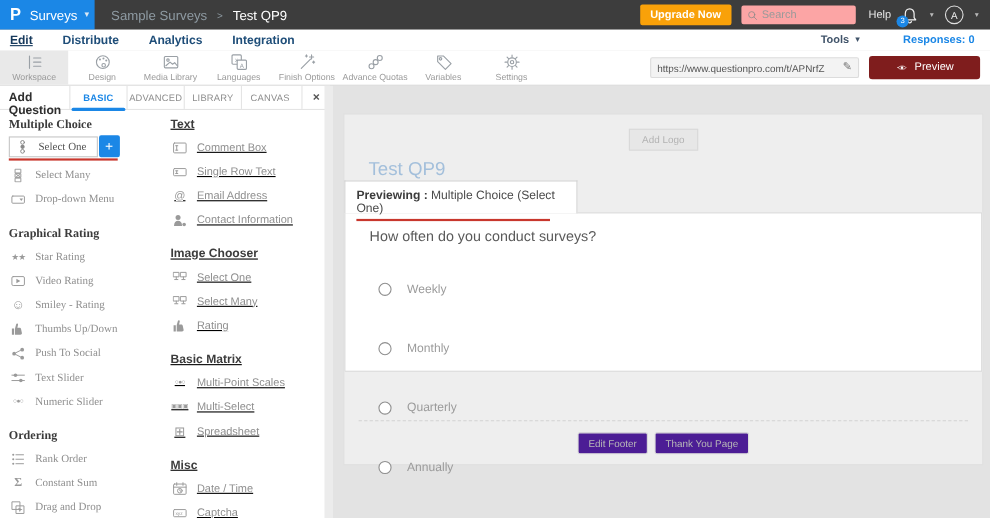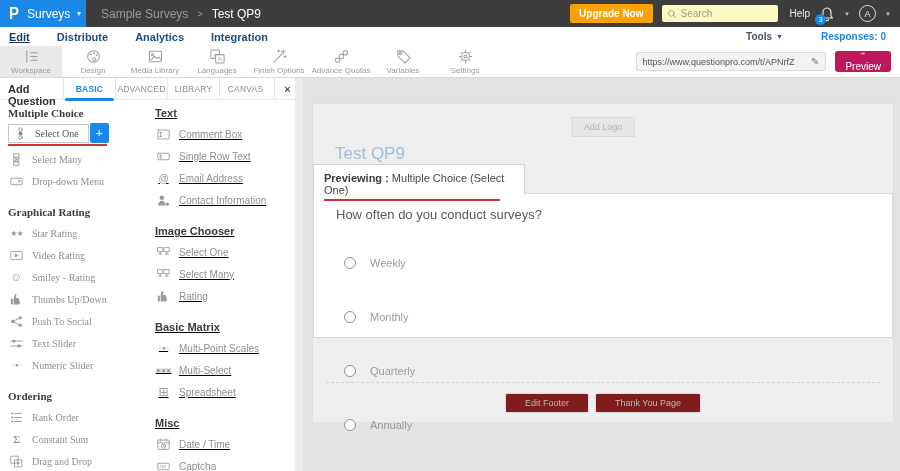--- a/index.html
+++ b/index.html
@@ -18,21 +18,21 @@
   .logo-sec { width:86px; height:27px; background:#1b87e6; display:flex; align-items:center; gap:8px; padding:0 9px; flex:none; }
   .logo-p { font-size:15px; font-weight:bold; color:#fff; transform:scaleY(1.05); }
   .app-menu { font-size:12px; color:#fff; display:flex; align-items:center; gap:5px; }
   .caret { font-size:7px; color:#dce9f5; }
   .crumbs { display:flex; align-items:center; gap:9px; margin-left:15px; font-size:12px; }
   .crumb-parent { color:#8f9ba3; }
   .crumb-sep { color:#8f9ba3; font-size:9px; }
   .crumb-current { color:#fff; }
   .tb-right { margin-left:auto; display:flex; align-items:center; gap:9px; padding-right:9px; }
   .upgrade-btn { background:#f9a109; color:#fff; font-size:10px; font-weight:bold; padding:4px 9px; border-radius:2px; cursor:pointer; }
-  .searchbox { width:116px; height:17px; background:#fef9c3; border-radius:2px; display:flex; align-items:center; gap:4px; padding:0 5px; color:#888; }
+  .searchbox { width:104px; height:17px; background:#fca5a5; border-radius:2px; display:flex; align-items:center; gap:4px; padding:0 5px; color:#888; }
   .searchbox input { border:none; outline:none; width:78px; font-size:10px; color:#444; font-family:inherit; background:transparent; }
   .searchbox input::placeholder { color:#9a9a9a; }
   .help { font-size:10px; color:#e9e9e9; margin-left:3px; }
   .bell-wrap { position:relative; width:16px; height:16px; color:#f2f2f2; }
   .badge { position:absolute; bottom:-3px; left:-4px; background:#1b87e6; color:#fff; font-size:7px; width:11px; height:11px; border-radius:50%; display:flex; align-items:center; justify-content:center; }
   .mini-caret { font-size:6px; color:#b9b9b9; }
   .avatar { width:17px; height:17px; border:1px solid #e0e0e0; border-radius:50%; color:#eee; font-size:9px; display:flex; align-items:center; justify-content:center; }
 
   
   .navrow { position:absolute; top:27px; left:0; right:0; height:19px; background:#fff; display:flex; align-items:center; }
@@ -47,21 +47,21 @@
   
   .toolbar { position:absolute; top:46px; left:0; right:0; height:32px; background:#fff; border-bottom:1px solid #d8d8d8; display:flex; align-items:stretch; }
   .ttab { width:62px; display:flex; flex-direction:column; align-items:center; justify-content:center; gap:2px; color:#9aa0a6; cursor:pointer; }
   .ttab.active { background:#e9e9e9; }
   .ttab svg { width:15px; height:15px; }
   .tlabel { font-size:8px; color:#9a9a9a; white-space:nowrap; }
   .toolbar-right { margin-left:auto; display:flex; align-items:center; gap:9px; padding-right:9px; }
   .urlbox { width:190px; height:19px; background:#f3f3f3; border:1px solid #dcdcdc; border-radius:2px; display:flex; align-items:center; }
   .urlbox input { flex:1; background:transparent; border:none; outline:none; font-size:9px; color:#555; padding:0 5px; font-family:inherit; }
   .url-pencil { font-size:10px; color:#777; padding:0 6px 0 2px; cursor:pointer; }
-  .preview-btn { background:#be185d; color:#fff; font-size:10px; height:21px; padding:0 10px; border-radius:3px; display:flex; gap:5px; align-items:center; cursor:pointer;flex-direction:column; }
+  .preview-btn { background:#7f1d1d; color:#fff; font-size:10px; height:21px; padding:0 24px; border-radius:3px; display:flex; gap:5px; align-items:center; cursor:pointer; }
   .preview-btn svg { width:12px; height:9px; }
 
   
   .panel { position:absolute; top:78px; left:0; width:300px; bottom:0; background:#fff; }
   .panel-head { height:22px; display:flex; align-items:stretch; border-bottom:1px solid #e4e4e4; }
   .panel-title { font-size:11px; font-weight:bold; color:#2f2f2f; padding:5px 0 0 8px; width:63px; flex:none; }
   .ptab { width:52px; border-left:1px solid #e4e4e4; display:flex; align-items:center; justify-content:center; font-size:8.5px; color:#8d8d8d; letter-spacing:.2px; position:relative; cursor:pointer; }
   .ptab.active { color:#1b87e6; font-weight:bold; }
   .ptab.active::after { content:""; position:absolute; bottom:-2px; left:1px; right:1px; height:3px; background:#1b87e6; border-radius:2px; }
   .panel-close { margin-left:auto; width:26px; border-left:1px solid #e4e4e4; display:flex; align-items:center; justify-content:center; font-size:11px; font-weight:bold; color:#555; cursor:pointer; }
@@ -96,21 +96,21 @@
   .preview-tab b { color:#3c3c3c; }
   .red-underline2 { margin-top:3px; height:2px; background:#c8372d; width:176px; }
   .qpanel { position:absolute; top:89px; left:0; width:100%; height:145px; background:#fff; border:1px solid #d8d8d8; z-index:1; }
   .question { margin:13px 0 0 22px; font-size:13px; color:#5a5a5a; }
   .options { margin:13px 0 0 30px; }
   .opt { display:flex; align-items:center; gap:14px; height:26px; cursor:pointer;margin-top:28px; }
   .radio { width:12px; height:12px; border:1px solid #8f8f8f; border-radius:50%; background:#fff; flex:none; }
   .opt-label { font-size:11px; color:#9b9b9b; }
   .card-dash { position:absolute; left:13px; right:13px; top:278px; border-top:1px dashed #d2d2d2; }
   .footer-btns { position:absolute; top:289px; left:0; right:0; display:flex; justify-content:center; gap:6px; }
-  .fbtn { background:#7f1d1d; border:1px solid #dcdcdc; color:#b8b8b8; font-size:9px; padding:4px 19px; border-radius:2px; cursor:pointer; }
+  .fbtn { background:#4c1d95; border:1px solid #dcdcdc; color:#b8b8b8; font-size:9px; padding:4px 9px; border-radius:2px; cursor:pointer; }
 </style>
 </head>
 <body>
 
 <svg width="0" height="0" style="position:absolute">
   <defs>
     <g id="i-radio">
         <circle class="s" cx="8" cy="3" r="2.1"></circle>
         <circle class="f" cx="8" cy="8" r="2.4"></circle>
         <circle class="s" cx="8" cy="13" r="2.1"></circle>

